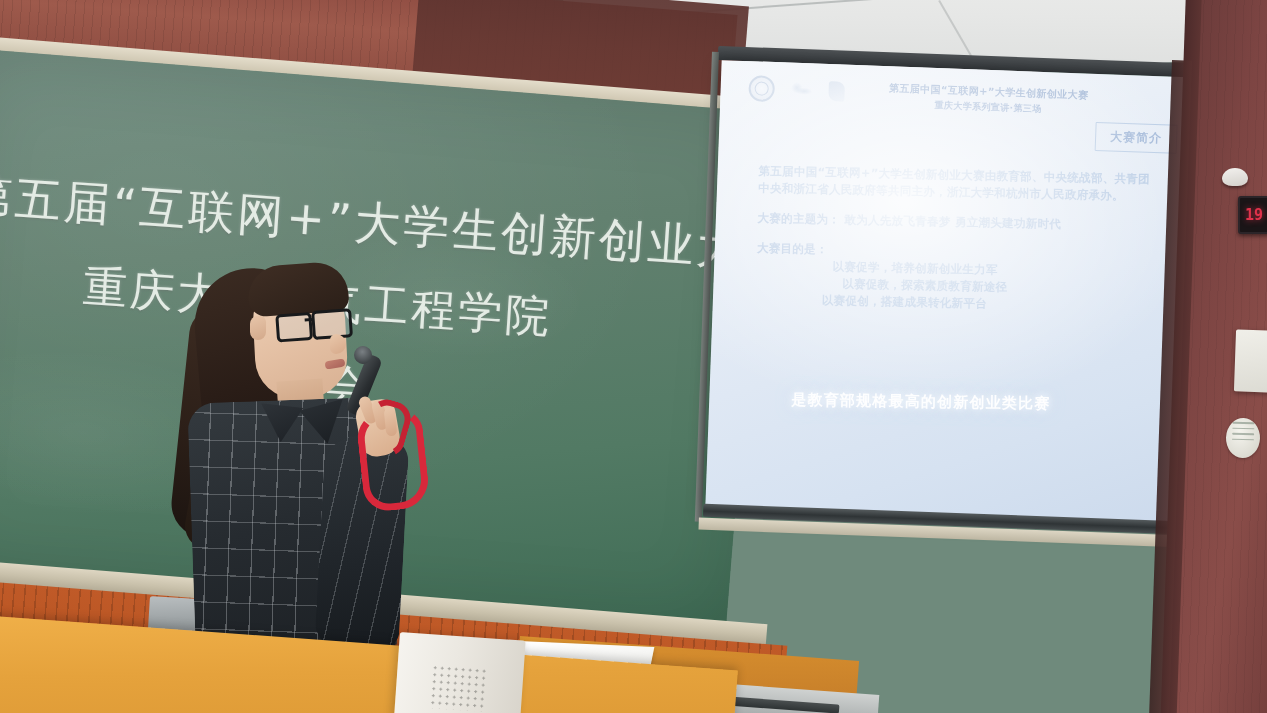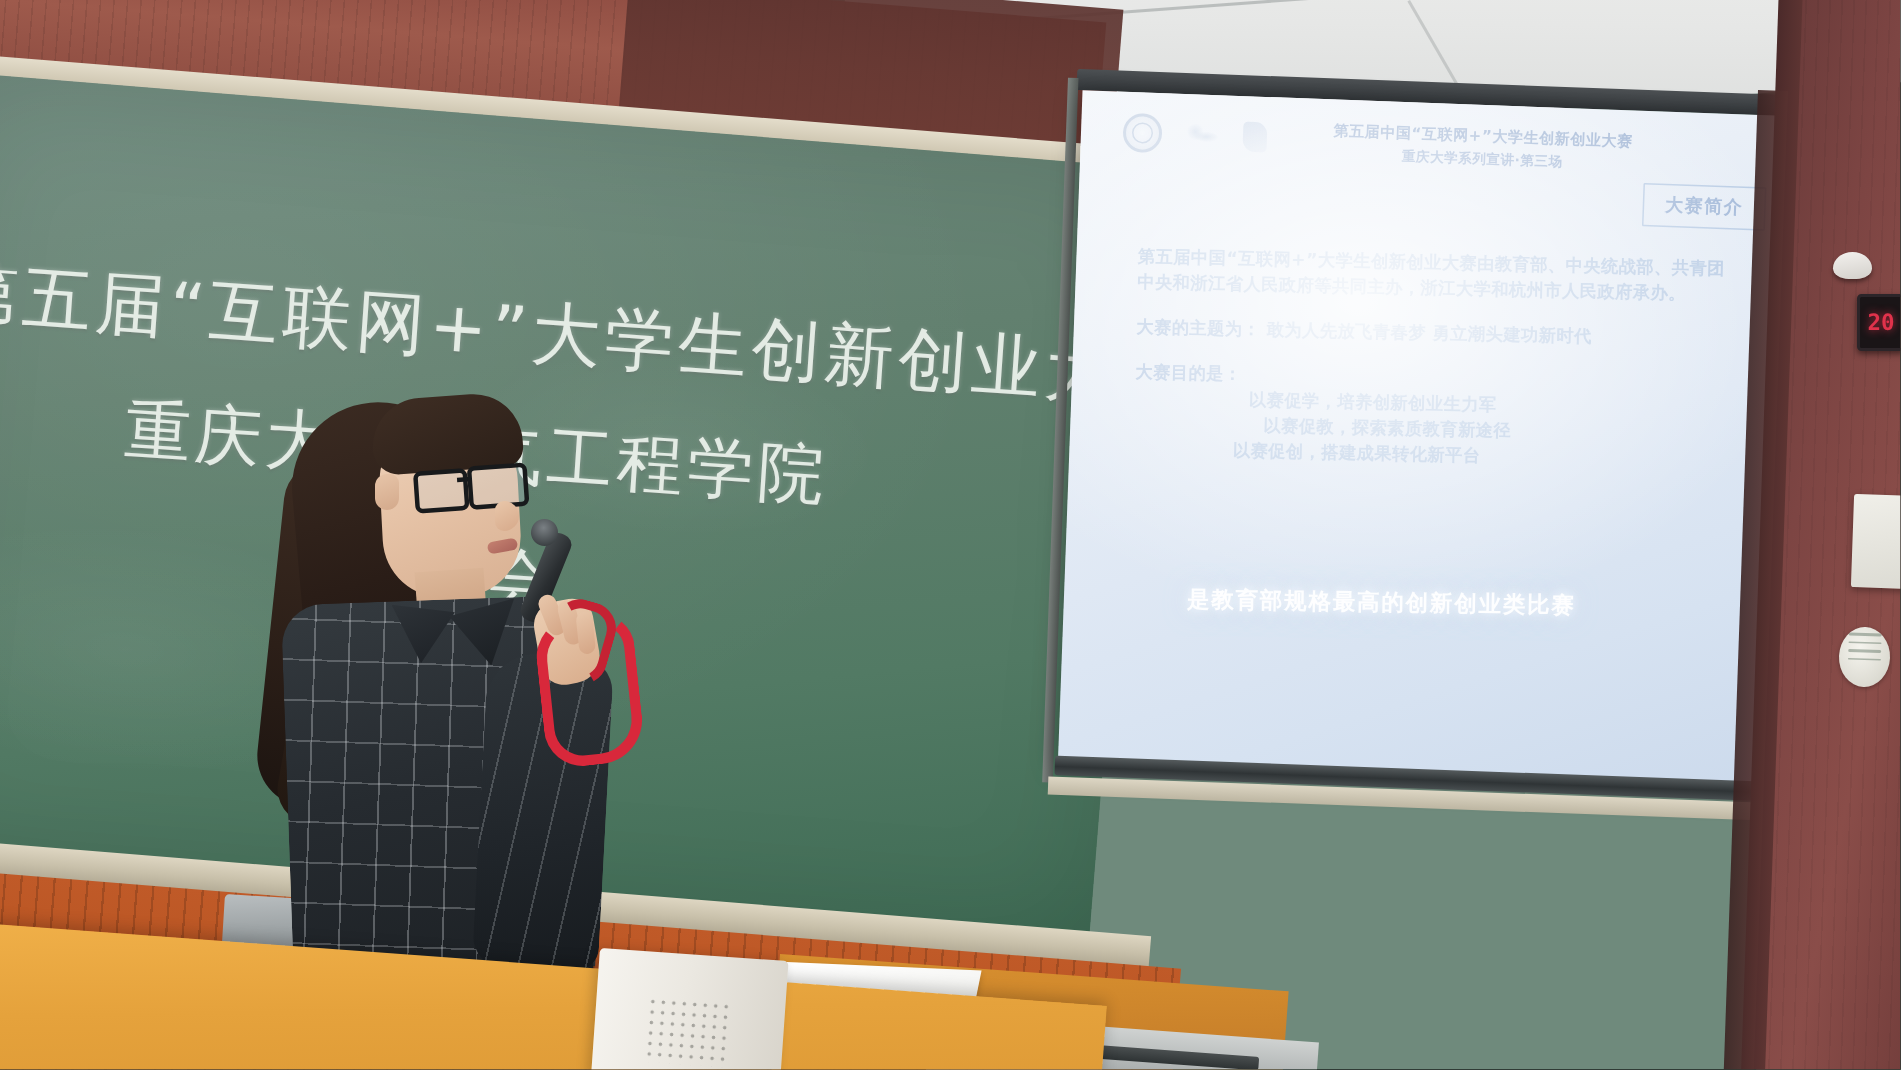--- a/index.html
+++ b/index.html
@@ -536,21 +536,21 @@
 
     <div class="screen-bottom-bar"></div>
     <div class="screen-tray"></div>
   </div>
 
   <div class="right-wall"></div>
   <div class="right-wall-edge"></div>
   <div class="right-wall-front"></div>
   <div class="wall-sensor"></div>
   <div class="wall-display">
-    <span>20</span>
+    <span>19</span>
   </div>
   <div class="wall-sign"></div>
   <div class="wall-sticker">
     <i></i>
     <i></i>
     <i></i>
     <i></i>
   </div>
 
   <div class="monitor-body"></div>

